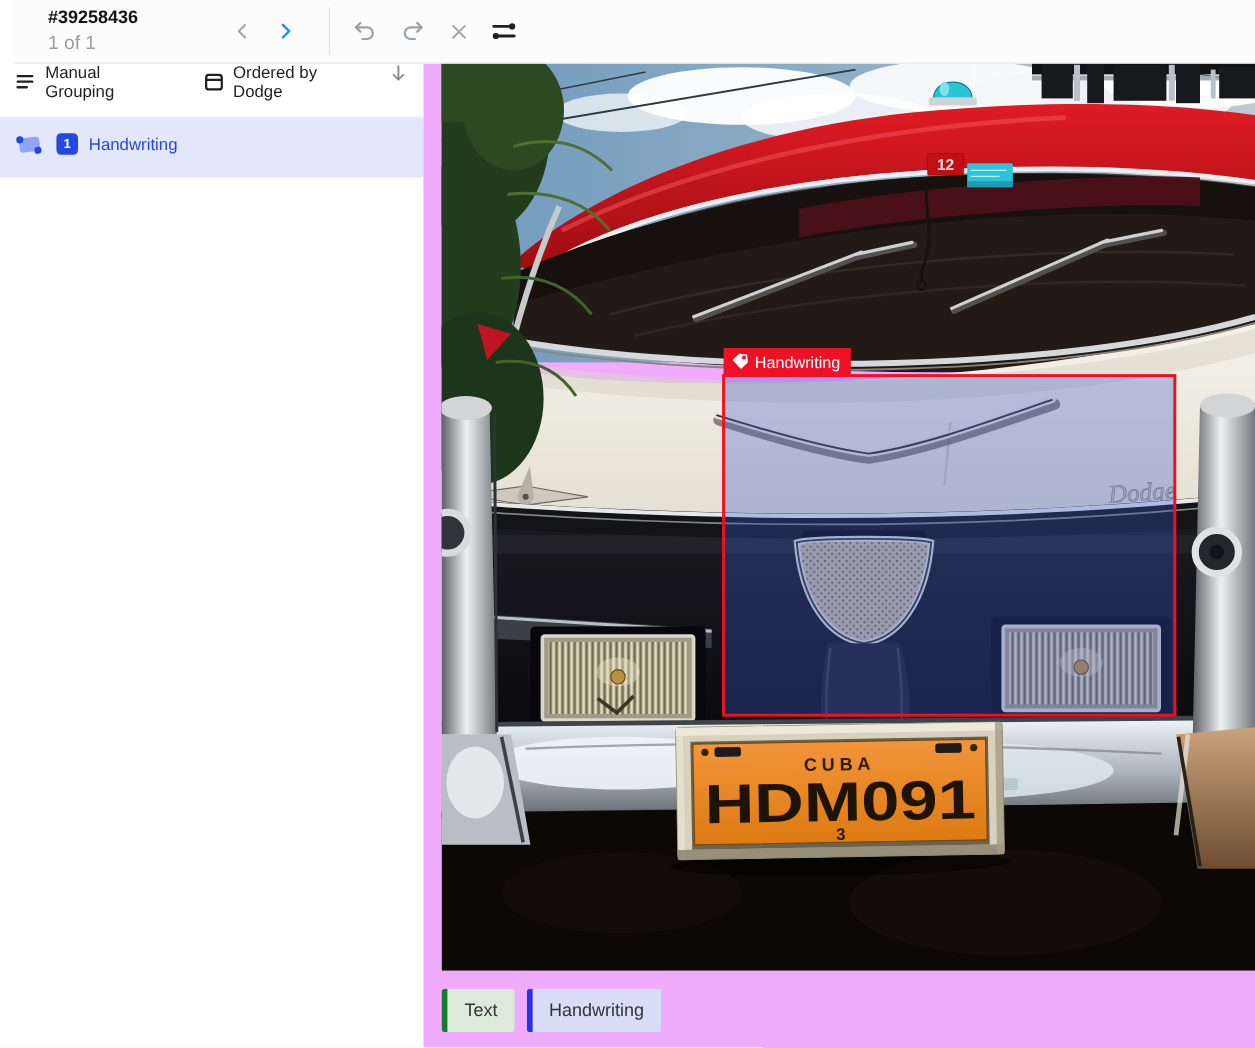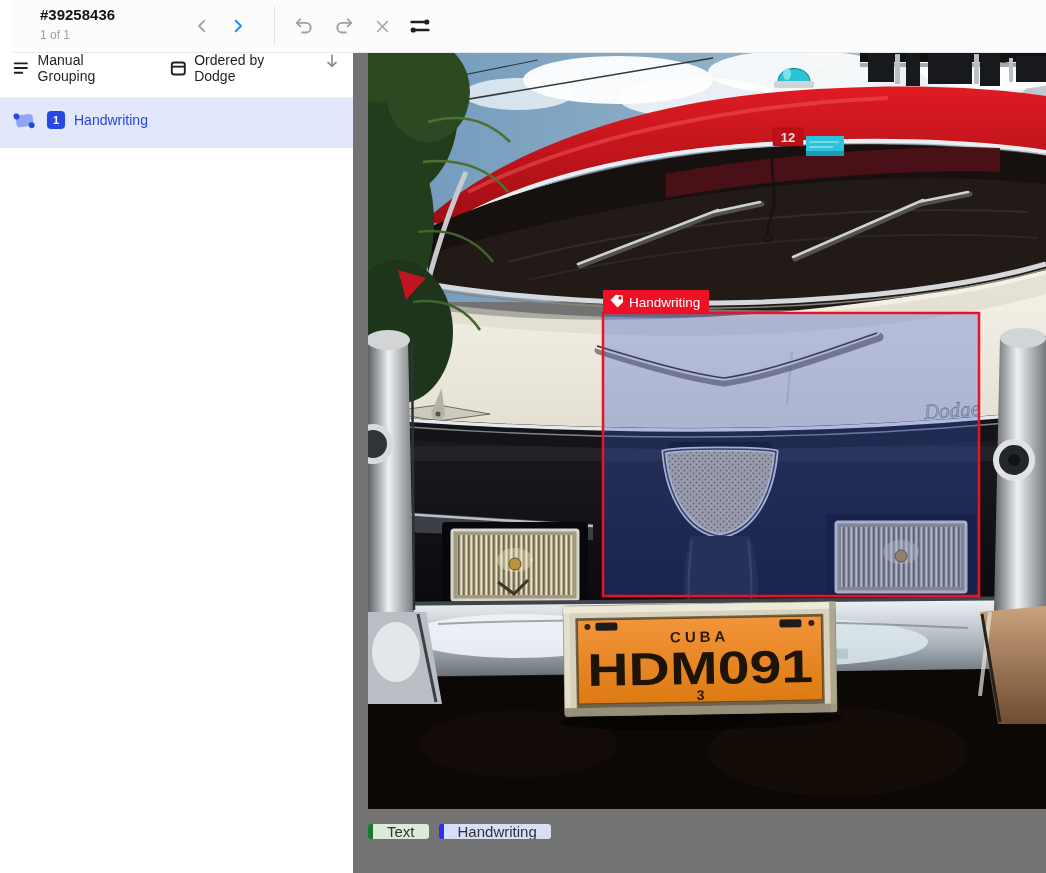--- a/index.html
+++ b/index.html
@@ -2,21 +2,21 @@
 <html><head>
 <meta charset="utf-8">
 <style>
   html,body{margin:0;padding:0;background:#fff;}
   #app{position:relative;width:1046px;height:873px;overflow:hidden;
        font-family:"Liberation Sans",sans-serif;background:#fff;-webkit-font-smoothing:antialiased;}
   
   .topbar{position:absolute;left:0;top:0;width:100%;height:52px;background:#fcfcfc;
           border-bottom:1px solid #e9e9e9;z-index:6;margin-left:12px;}
   .task-id{position:absolute;left:28px;top:6px;font-size:15px;font-weight:600;color:#141414;}
-  .task-count{position:absolute;left:28px;top:28px;font-size:12px;color:#9e9e9e;}
+  .task-count{position:absolute;left:28px;top:28px;font-size:16px;color:#9e9e9e;}
   .tb-btn{position:absolute;top:12px;width:28px;height:28px;display:flex;align-items:center;
           justify-content:center;cursor:pointer;background:none;border:none;padding:0;}
   .tb-divider{position:absolute;left:262px;top:6px;width:1px;height:40px;background:#e4e4e4;}
   
   .sidebar{position:absolute;left:0;top:52px;width:353px;bottom:0;background:#fff;
            border-right:1px solid #e3e3e3;}
   .outliner-header{height:26px;background:#efefef;display:flex;align-items:center;
                    justify-content:space-between;padding:0 14px;}
   .outliner-title{font-size:14px;font-weight:700;color:#5c5c5c;}
   .tri-left{width:0;height:0;border-top:5px solid transparent;border-bottom:5px solid transparent;
@@ -36,25 +36,25 @@
   .ti-text{position:absolute;left:12px;top:10px;font-size:14px;color:#4a4a4a;}
   .caret{display:inline-block;width:1px;height:15px;background:#1a1a1a;vertical-align:-2px;margin-left:1px;}
   .ti-scroll{position:absolute;right:2px;top:2px;bottom:2px;width:15px;background:#f7f7f7;
              border-left:1px solid #e8e8e8;border-radius:0 6px 6px 0;}
   .sc-up{position:absolute;top:4px;left:3px;width:0;height:0;border-left:4px solid transparent;
          border-right:4px solid transparent;border-bottom:5px solid #4a4a4a;}
   .sc-thumb{position:absolute;top:13px;left:3px;width:8px;height:13px;background:#bdbdbd;}
   .sc-down{position:absolute;bottom:4px;left:3px;width:0;height:0;border-left:4px solid transparent;
            border-right:4px solid transparent;border-top:5px solid #4a4a4a;}
   
-  .main{position:absolute;left:353px;top:52px;right:0;bottom:0;background:#737373;}
+  .main{position:absolute;left:353px;top:52px;right:0;bottom:0;background:#f0abfc;}
   .stage{position:absolute;left:15px;top:0;width:678px;height:757px;}
   .stage svg{display:block;}
   .labels-row{position:absolute;left:15px;top:772px;display:flex;gap:10px;}
-  .chip{display:flex;align-items:stretch;height:15px;border-radius:3px;overflow:hidden;
+  .chip{display:flex;align-items:stretch;height:36px;border-radius:3px;overflow:hidden;
         font-size:15px;color:#333;cursor:pointer;}
   .chip .stripe{width:5px;}
   .chip .cbody{display:flex;align-items:center;padding:0 14px;}
   .chip-text .stripe{background:#157c2a;} .chip-text .cbody{background:#dcead9;}
   .chip-hw .stripe{background:#2a32e8;} .chip-hw .cbody{background:#d8ddf8;}
   svg{font-family:"Liberation Sans",sans-serif;}
 </style>
 </head>
 <body>
 

